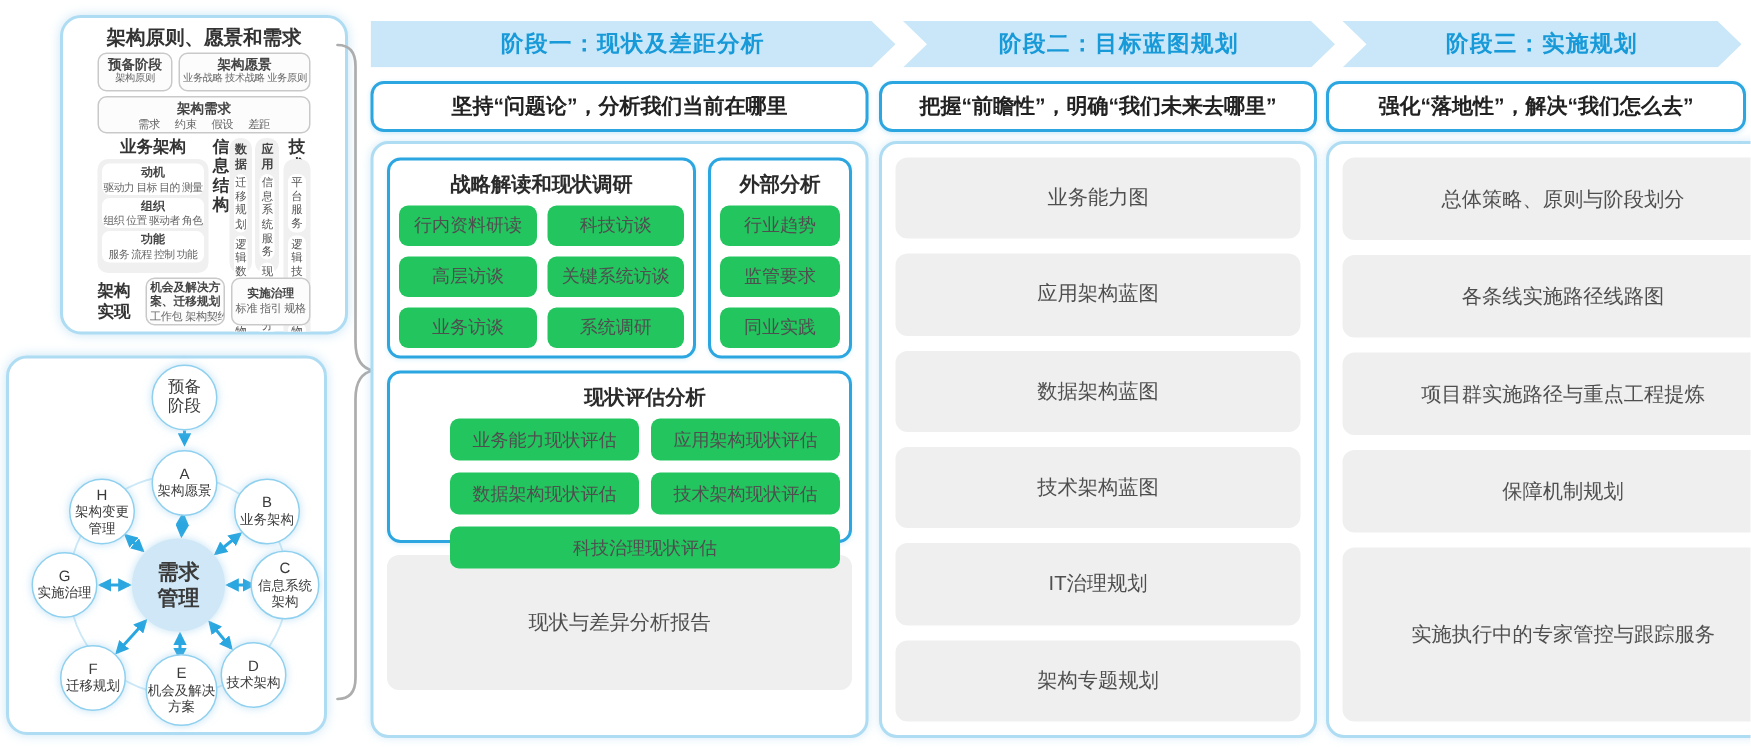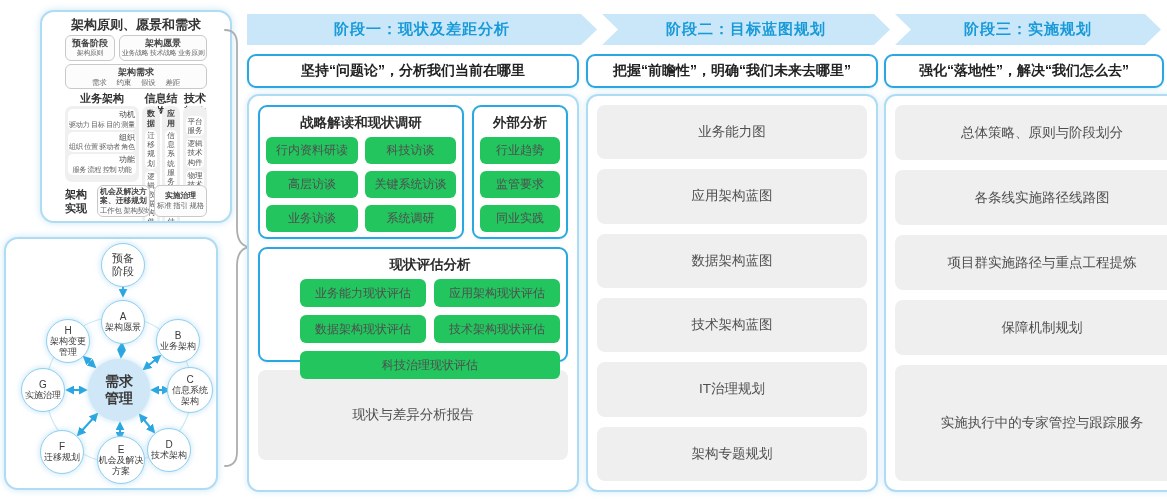--- a/index.html
+++ b/index.html
@@ -33,25 +33,25 @@
   .fw-box .bd { font-size:6.8px; color:#666; white-space:nowrap; letter-spacing:-0.2px; line-height:1.3; }
   #fw-prep { width:50px; }
   #fw-vision { flex:1; }
   #fw-req { height:25px; margin-bottom:3px; }
   #fw-req .bd { word-spacing:8px; font-size:7.5px; }
 
   .fw-cols { display:flex; gap:3px; height:90px; margin-bottom:3px; }
   .fw-col-title { font-weight:bold; font-size:11px; color:#333; text-align:center; height:14px; line-height:13px; }
   .fw-gray { background:#f0f0f0; border-radius:7px; padding:3px; display:flex; flex-direction:column; gap:2px; flex:1; }
   .fw-chip { background:#fff; border-radius:5px; text-align:center; padding:1px 1px; }
-  .fw-chip .cn { font-weight:normal; font-size:8px; color:#444; line-height:1.2;text-align:right; }
+  .fw-chip .cn { font-weight:bold; font-size:8px; color:#444; line-height:1.2; }
   .fw-chip .cd { font-size:7.2px; color:#666; white-space:nowrap; letter-spacing:-0.4px; line-height:1.25; }
   .fw-chip .cw { font-size:7.6px; color:#555; line-height:1.2; }
   #col-business { width:88px; display:flex; flex-direction:column; }
-  #col-info { width:64px; display:flex; flex-direction:column; }
+  #col-info { width:64px; display:flex; }
   #col-info .pair { display:flex; gap:2px; flex:1; }
   .fw-sub-head { font-weight:bold; font-size:8px; color:#444; text-align:center; line-height:1.2; }
   #col-tech { width:40px; display:flex; flex-direction:column; }
   #col-tech .fw-gray { justify-content:space-between; padding-top:10px; }
 
   .fw-real { display:flex; gap:4px; height:32px; align-items:stretch; }
   .fw-real-label { width:28px; font-weight:bold; font-size:11px; color:#333; line-height:1.3; align-self:center; }
   .fw-real .fw-box { flex:1; display:flex; flex-direction:column; justify-content:center; }
   .fw-real .bt { font-size:7.8px; }
   .fw-real .bd { font-size:7.4px; }

